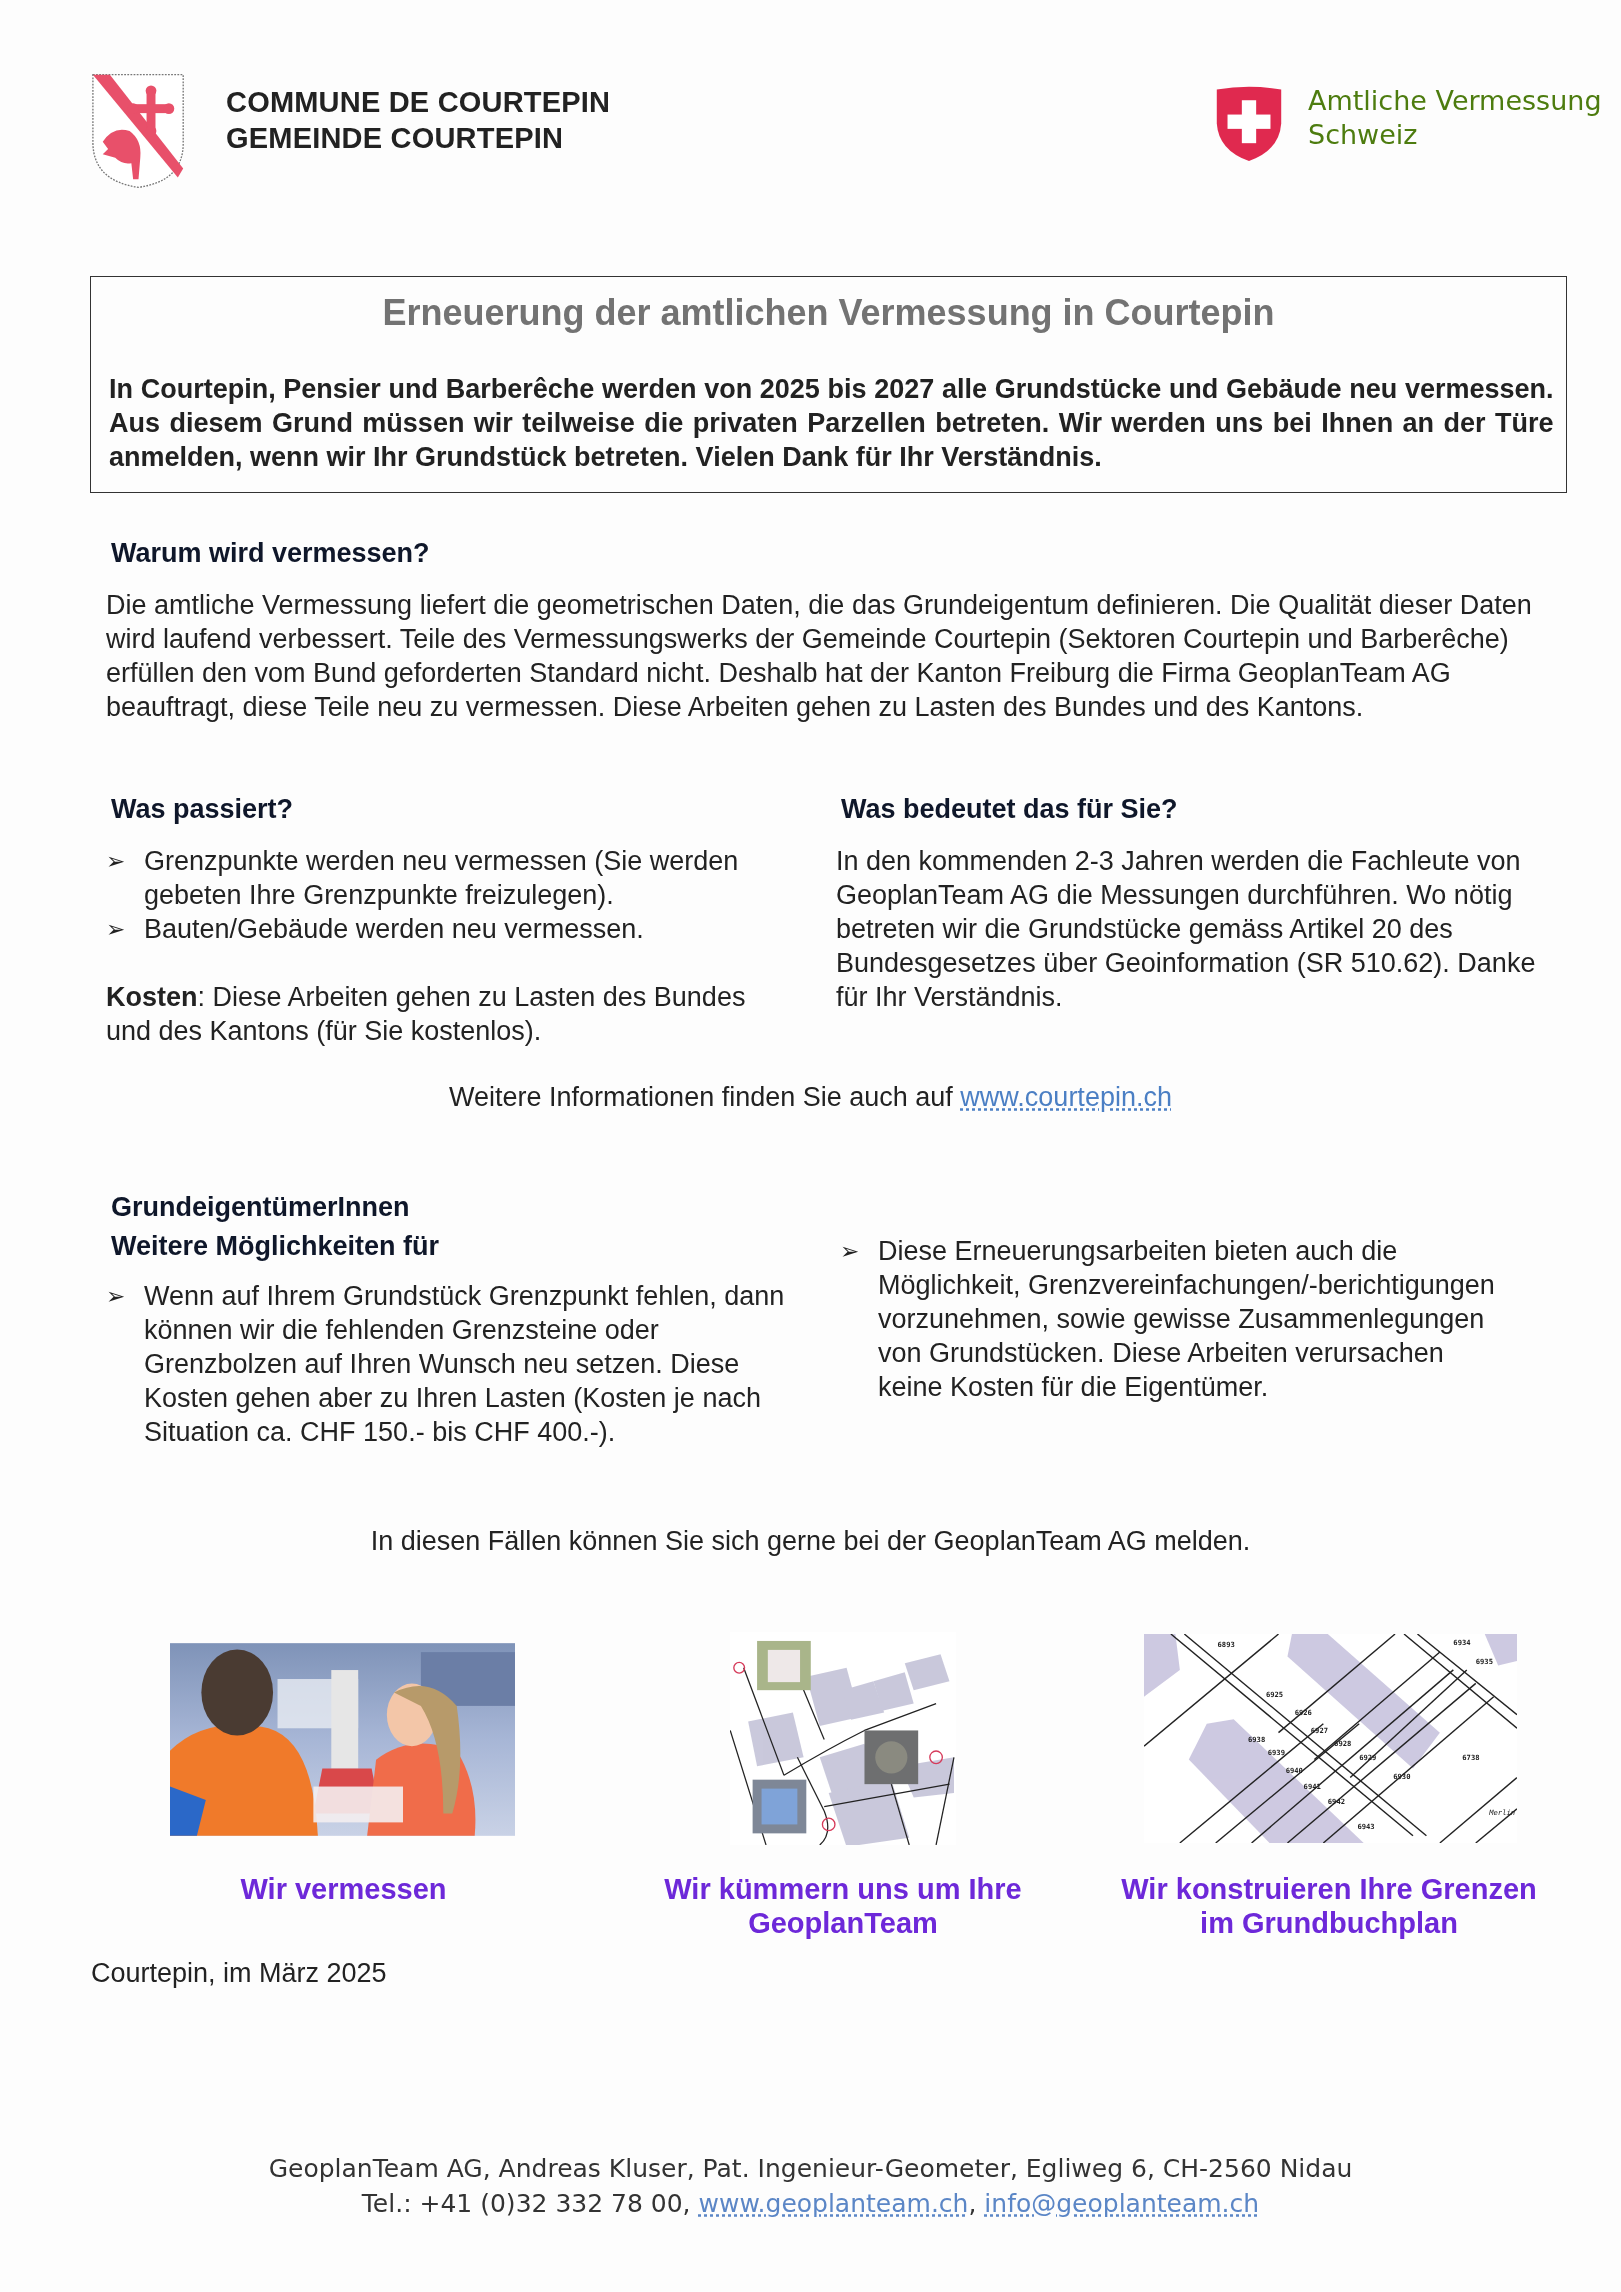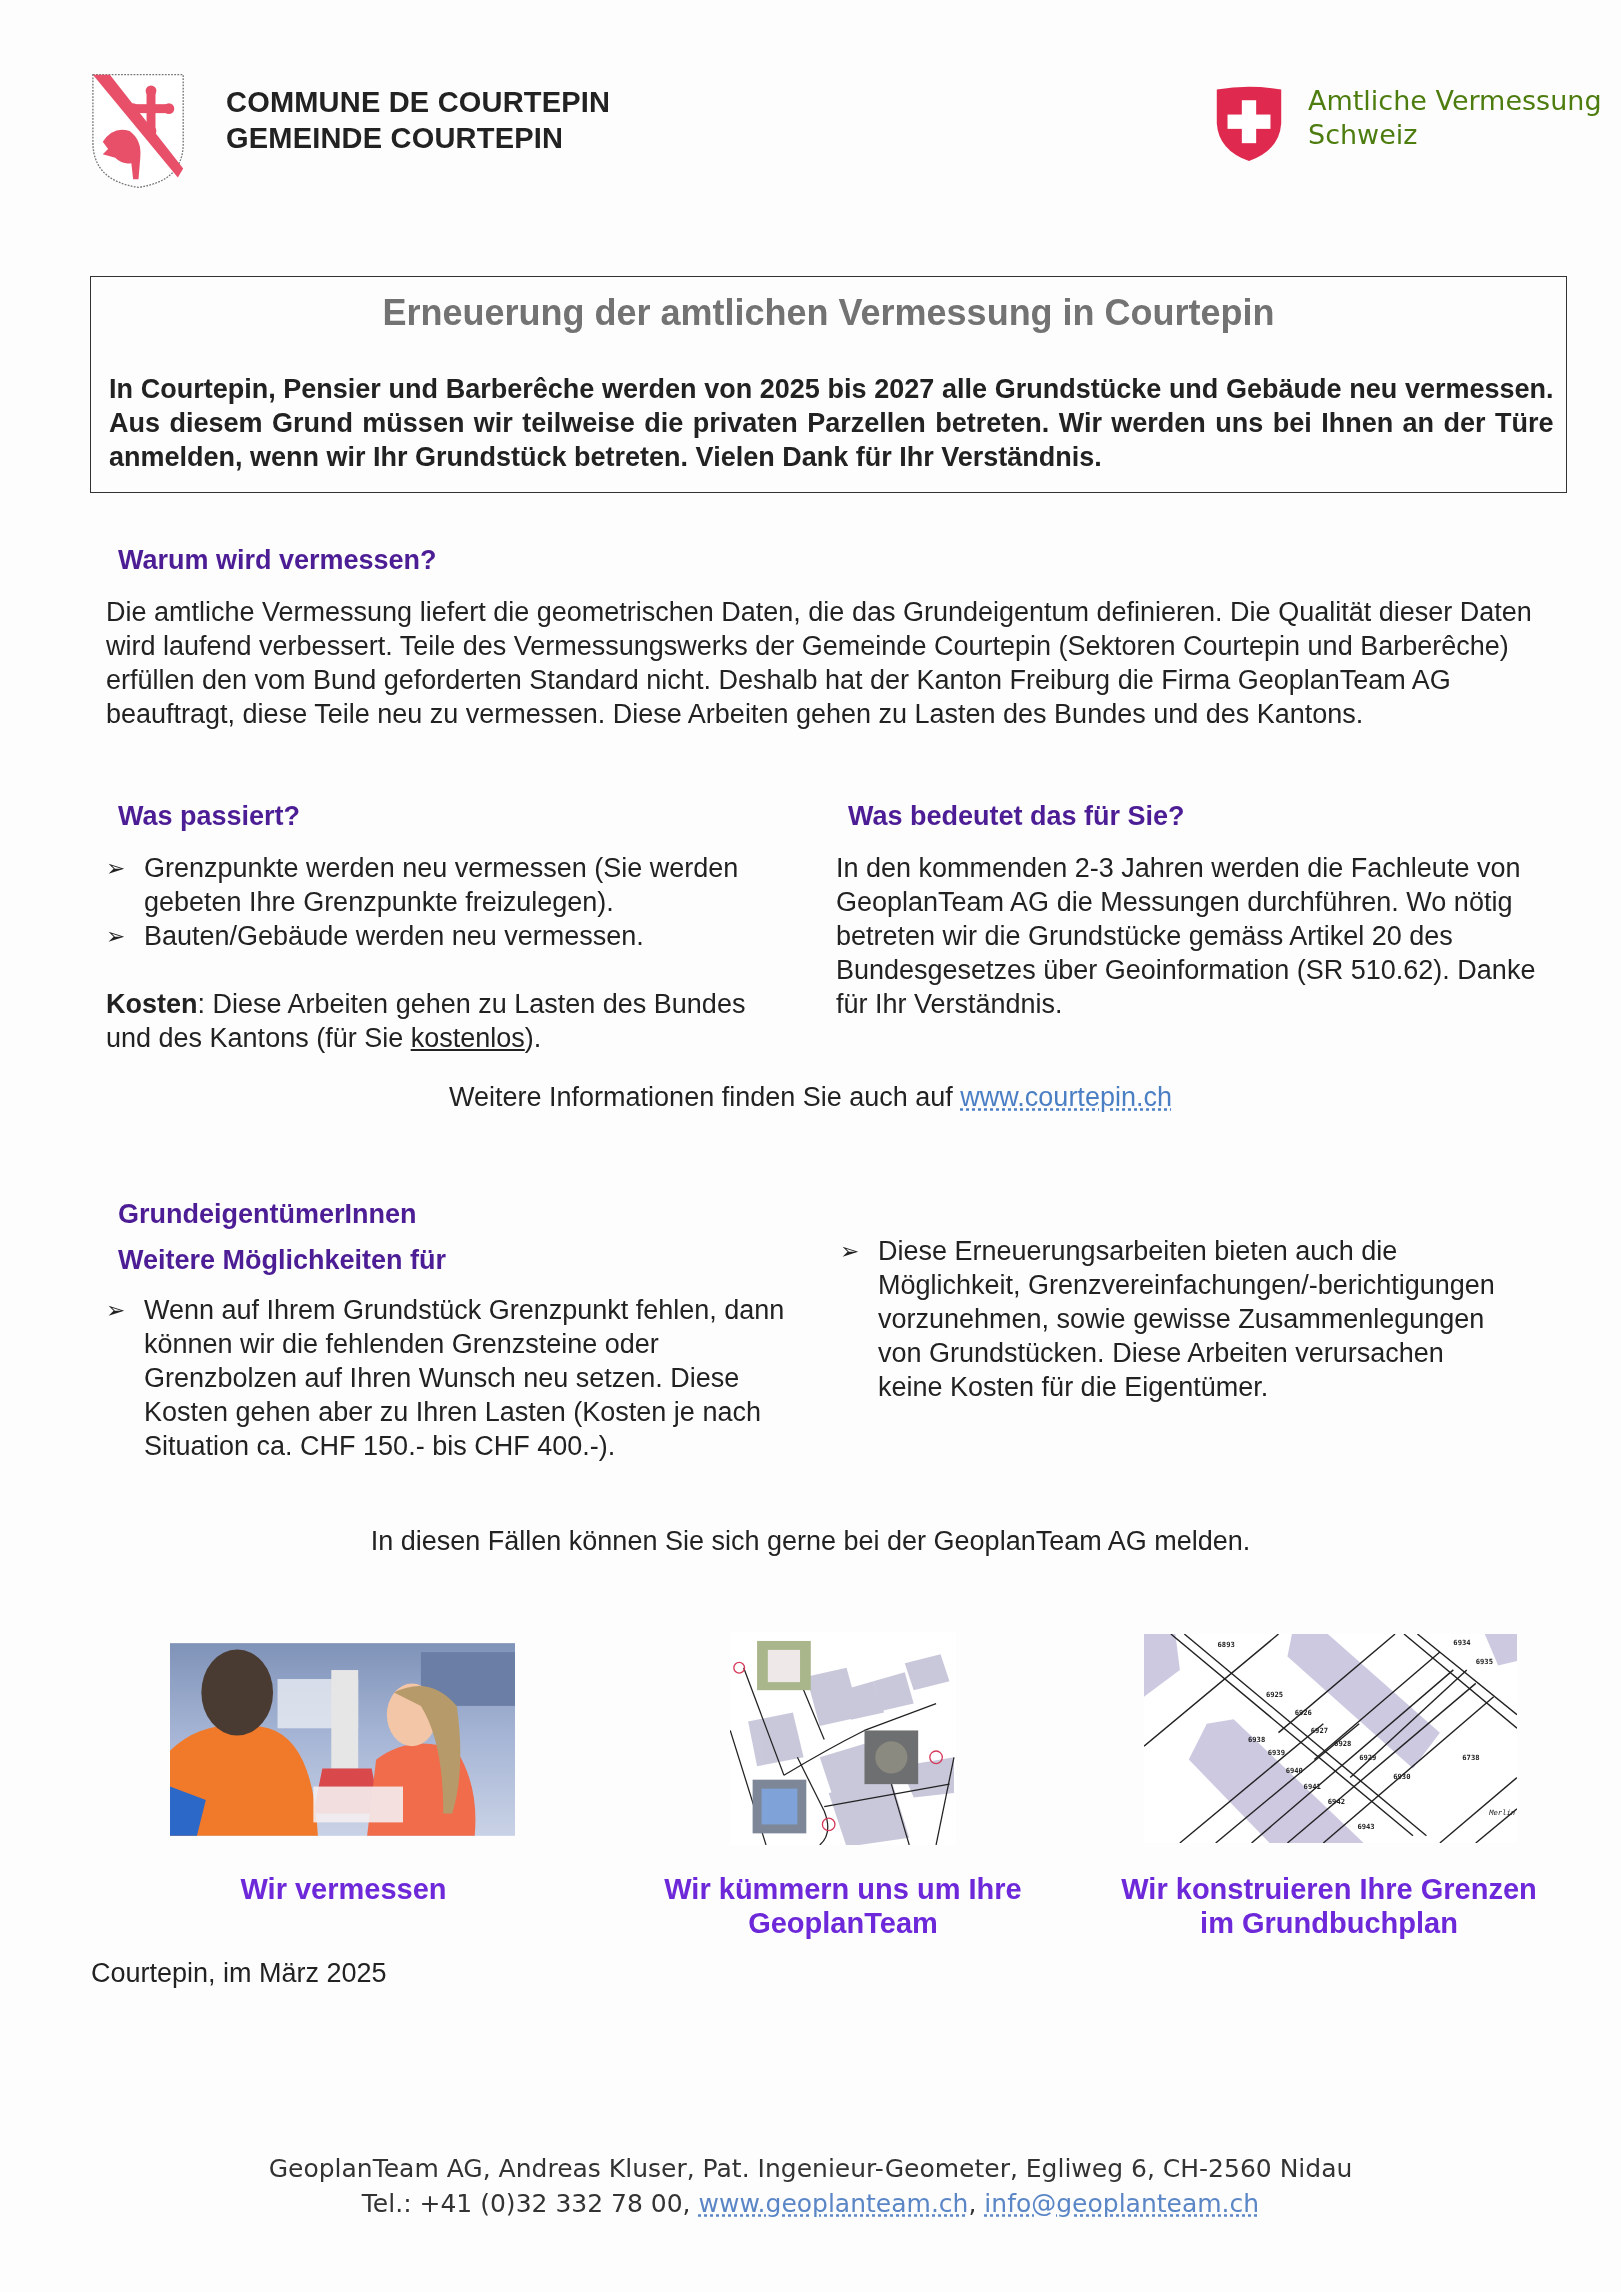--- a/index.html
+++ b/index.html
@@ -6,26 +6,26 @@
   body { width:1621px; height:2293px; position:relative; overflow:hidden;
          font-family:"Liberation Sans", sans-serif; color:#1c1c1c; }
   .abs { position:absolute; }
   .crest { left:90px; top:72px; width:97px; height:118px; }
   .org { left:226px; top:84px; font-size:29px; font-weight:bold; line-height:36px; color:#222; letter-spacing:0.2px; }
   .swiss { left:1215px; top:84px; width:68px; height:79px; }
   .av { left:1308px; top:84px; font-family:"DejaVu Sans", sans-serif; font-size:27px; line-height:34px; color:#4d7c0f; }
   .box { left:90px; top:276px; width:1477px; height:217px; border:1.8px solid #333; box-sizing:border-box; }
   .box-title { left:0; right:0; top:14px; text-align:center; font-size:36px; font-weight:bold; line-height:43px; color:#737373; }
   .box-text { left:18px; right:12.5px; top:95px; font-size:27px; font-weight:bold; line-height:34px; color:#222; text-align:justify; text-align-last:left; }
-  h2 { margin:12px; font-size:27px; font-weight:bold; line-height:34px; color:#4c1d95; }
+  h2 { margin:5px; font-size:27px; font-weight:bold; line-height:34px; color:#0f172a; }
   .p { font-size:27px; line-height:34px; color:#222; }
   .bl { position:relative; padding-left:38px; }
   .bl .arr { position:absolute; left:0; top:0; font-size:23px; }
   .link { color:#4b7fc4; text-decoration:underline; text-decoration-style:dotted; }
-  .u { text-decoration:underline; }
+  .u { }
   .center { text-align:center; }
   .cap { font-size:29px; font-weight:bold; line-height:34px; color:#6d28d9; text-align:center; }
   .footer { left:0; right:0; top:2151px; text-align:center; font-family:"DejaVu Sans", sans-serif; font-size:25px; line-height:35px; color:#333; }
   .footer .link { color:#5b86c6; }
   .photo { left:170px; top:1643px; width:345px; height:193px; overflow:hidden; }
   .map2 { left:730px; top:1632px; width:226px; height:213px; }
   .map3 { left:1144px; top:1634px; width:373px; height:209px; }
 </style>
 </head>
 <body>

